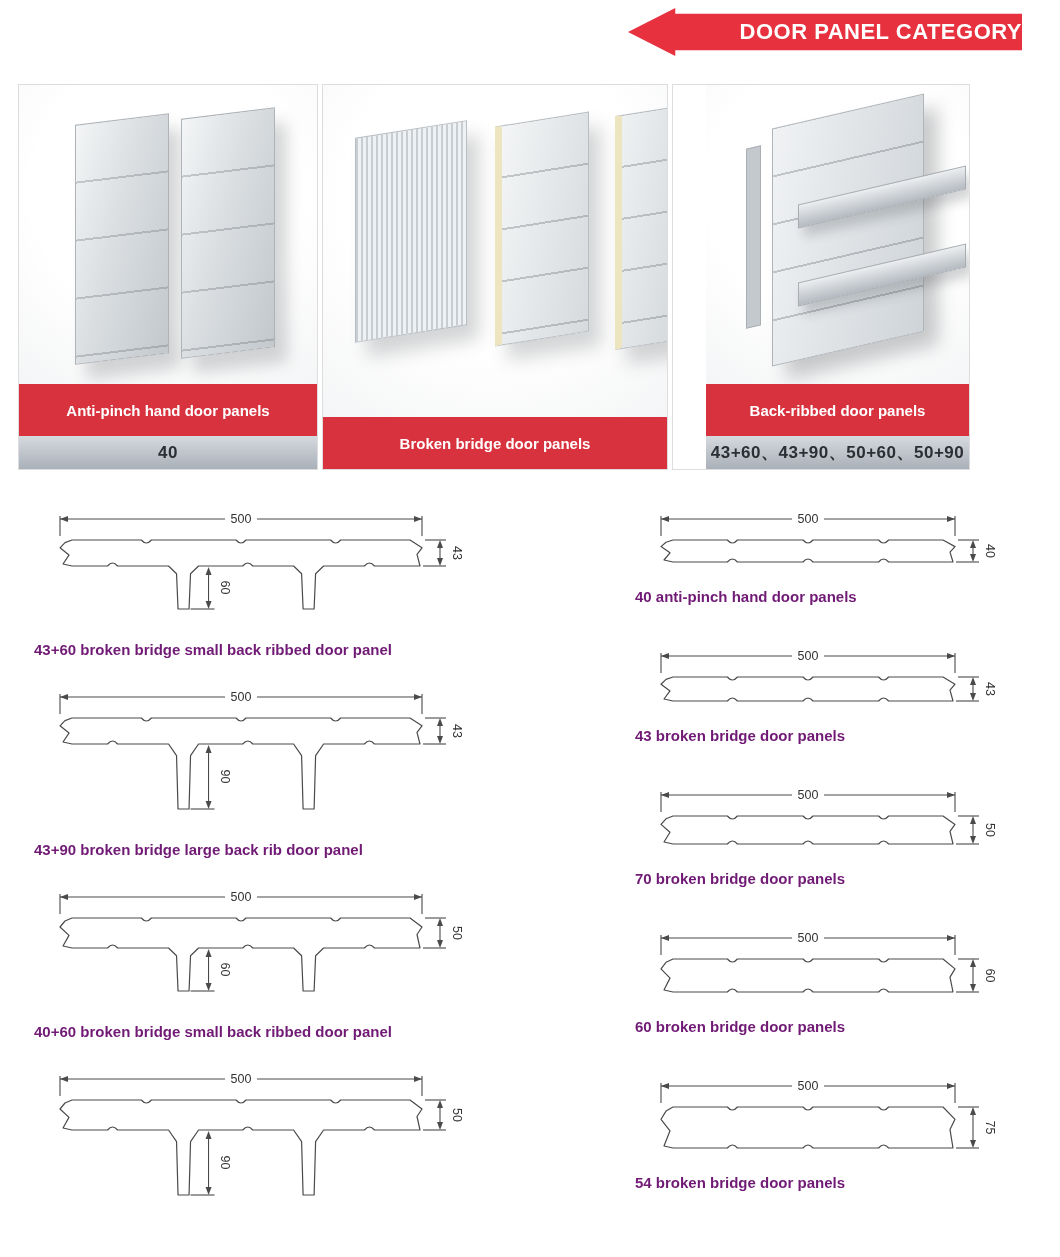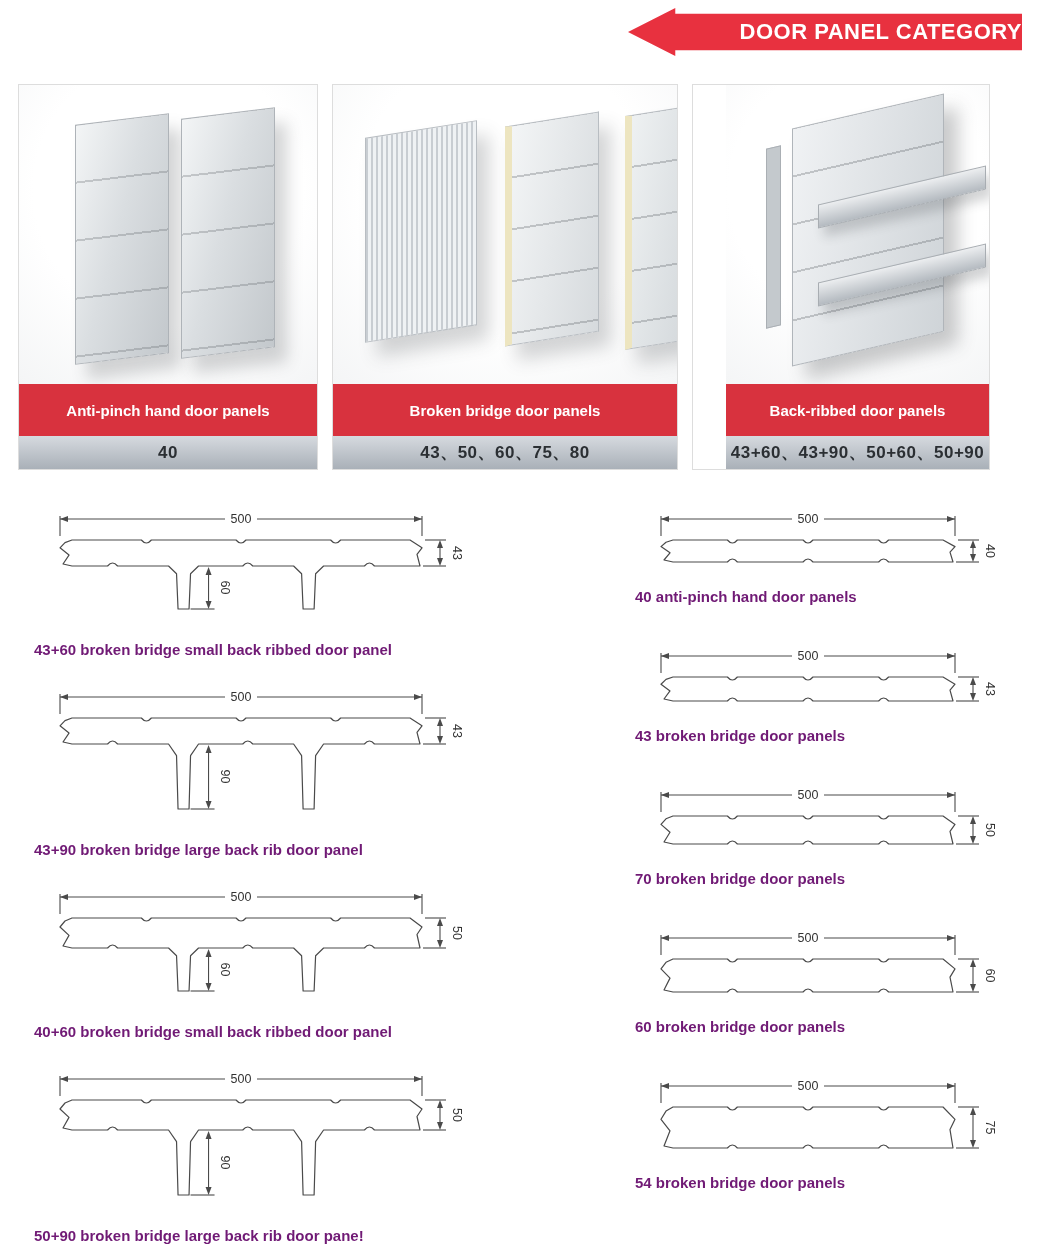--- a/index.html
+++ b/index.html
@@ -7,21 +7,21 @@
         font-family:"Liberation Sans",sans-serif;color:#222;}
 
   
   .banner{position:absolute;top:8px;right:38px;width:394px;height:48px;
           background:var(--accent,#e8313f);
           clip-path:polygon(0% 50%,12% 0%,12% 12%,100% 12%,100% 88%,12% 88%,12% 100%);
           display:flex;align-items:center;justify-content:flex-end;padding-left:52px;box-sizing:border-box;}
   .banner span{color:#fff;font-weight:700;font-size:22px;letter-spacing:.5px;white-space:nowrap;}
 
   
-  .cards{position:absolute;top:84px;left:18px;width:1024px;height:386px;display:flex;gap:14px;}
+  .cards{position:absolute;top:84px;left:18px;width:1024px;height:386px;display:flex;gap:4px;}
   .card{border:1px solid #ddd;background:#fff;display:flex;flex-direction:column;box-sizing:border-box;}
   .card-1{width:300px;} .card-2{width:346px;} .card-3{width:298px;padding-left:33px;}
   .card-img{position:relative;flex:1;overflow:hidden;background:radial-gradient(circle at 50% 35%,#ffffff 55%,#f4f5f6 100%);}
   .band-red{height:52px;background:var(--band-red,#d8323e);display:flex;align-items:center;justify-content:center;}
   .band-red span{color:#fff;font-weight:700;font-size:15px;}
   .band-gray{height:33px;background:linear-gradient(to bottom,var(--gray-top,#d6dadf),var(--gray-bot,#a9b0b8));
              display:flex;align-items:center;justify-content:center;}
   .band-gray span{color:#2b2f33;font-weight:700;font-size:17px;letter-spacing:.5px;}
 
   
@@ -91,23 +91,20 @@
     </article>
 
     <article class="card card-2">
       <div class="card-img">
         <div class="bp bp-1"></div>
         <div class="bp bp-2"></div>
         <div class="bp bp-3"></div>
       </div>
       <div class="band-red">
         <span>Broken bridge door panels</span>
-      </div>
-      <div class="band-gray">
-        <span>43、50、60、75、80</span>
       </div>
     </article>
 
     <article class="card card-3">
       <div class="card-img">
         <div class="br-side"></div>
         <div class="br-main"></div>
         <div class="br-rib br-rib-1"></div>
         <div class="br-rib br-rib-2"></div>
       </div>
@@ -210,21 +207,20 @@
             <line x1="406" y1="40" x2="406" y2="58" stroke="#4a4a4a" stroke-width="1.1"></line>
             <polygon points="406,34 403,42 409,42" fill="#4a4a4a"></polygon>
             <polygon points="406,64 403,56 409,56" fill="#4a4a4a"></polygon>
             <text transform="translate(419 49) rotate(90)" text-anchor="middle" font-size="12.5" fill="#333">50</text>
             <line x1="156.54000000000002" y1="129" x2="180.54000000000002" y2="129" stroke="#4a4a4a" stroke-width="1.1"></line>
             <line x1="174.54000000000002" y1="71" x2="174.54000000000002" y2="122" stroke="#4a4a4a" stroke-width="1.1"></line>
             <polygon points="174.54000000000002,65 171.54000000000002,73 177.54000000000002,73" fill="#4a4a4a"></polygon>
             <polygon points="174.54000000000002,129 171.54000000000002,121 177.54000000000002,121" fill="#4a4a4a"></polygon>
             <text transform="translate(186.54000000000002 96.5) rotate(90)" text-anchor="middle" font-size="12.5" fill="#333">90</text>
           </svg>
-          <div class="cap">50+90 broken bridge large back rib door pane!</div>
         </div>
       </div>
     <div class="dia-col col-right" id="col-right">
         <div class="dia-block">
           <svg width="382" height="72" viewBox="0 0 382 72" xmlns="http://www.w3.org/2000/svg">
             <line x1="26" y1="10" x2="26" y2="30" stroke="#4a4a4a" stroke-width="1.1"></line>
             <line x1="320" y1="10" x2="320" y2="30" stroke="#4a4a4a" stroke-width="1.1"></line>
             <line x1="26" y1="13" x2="157" y2="13" stroke="#4a4a4a" stroke-width="1.1"></line>
             <line x1="189" y1="13" x2="320" y2="13" stroke="#4a4a4a" stroke-width="1.1"></line>
             <polygon points="26,13 34,10 34,16" fill="#4a4a4a"></polygon>

